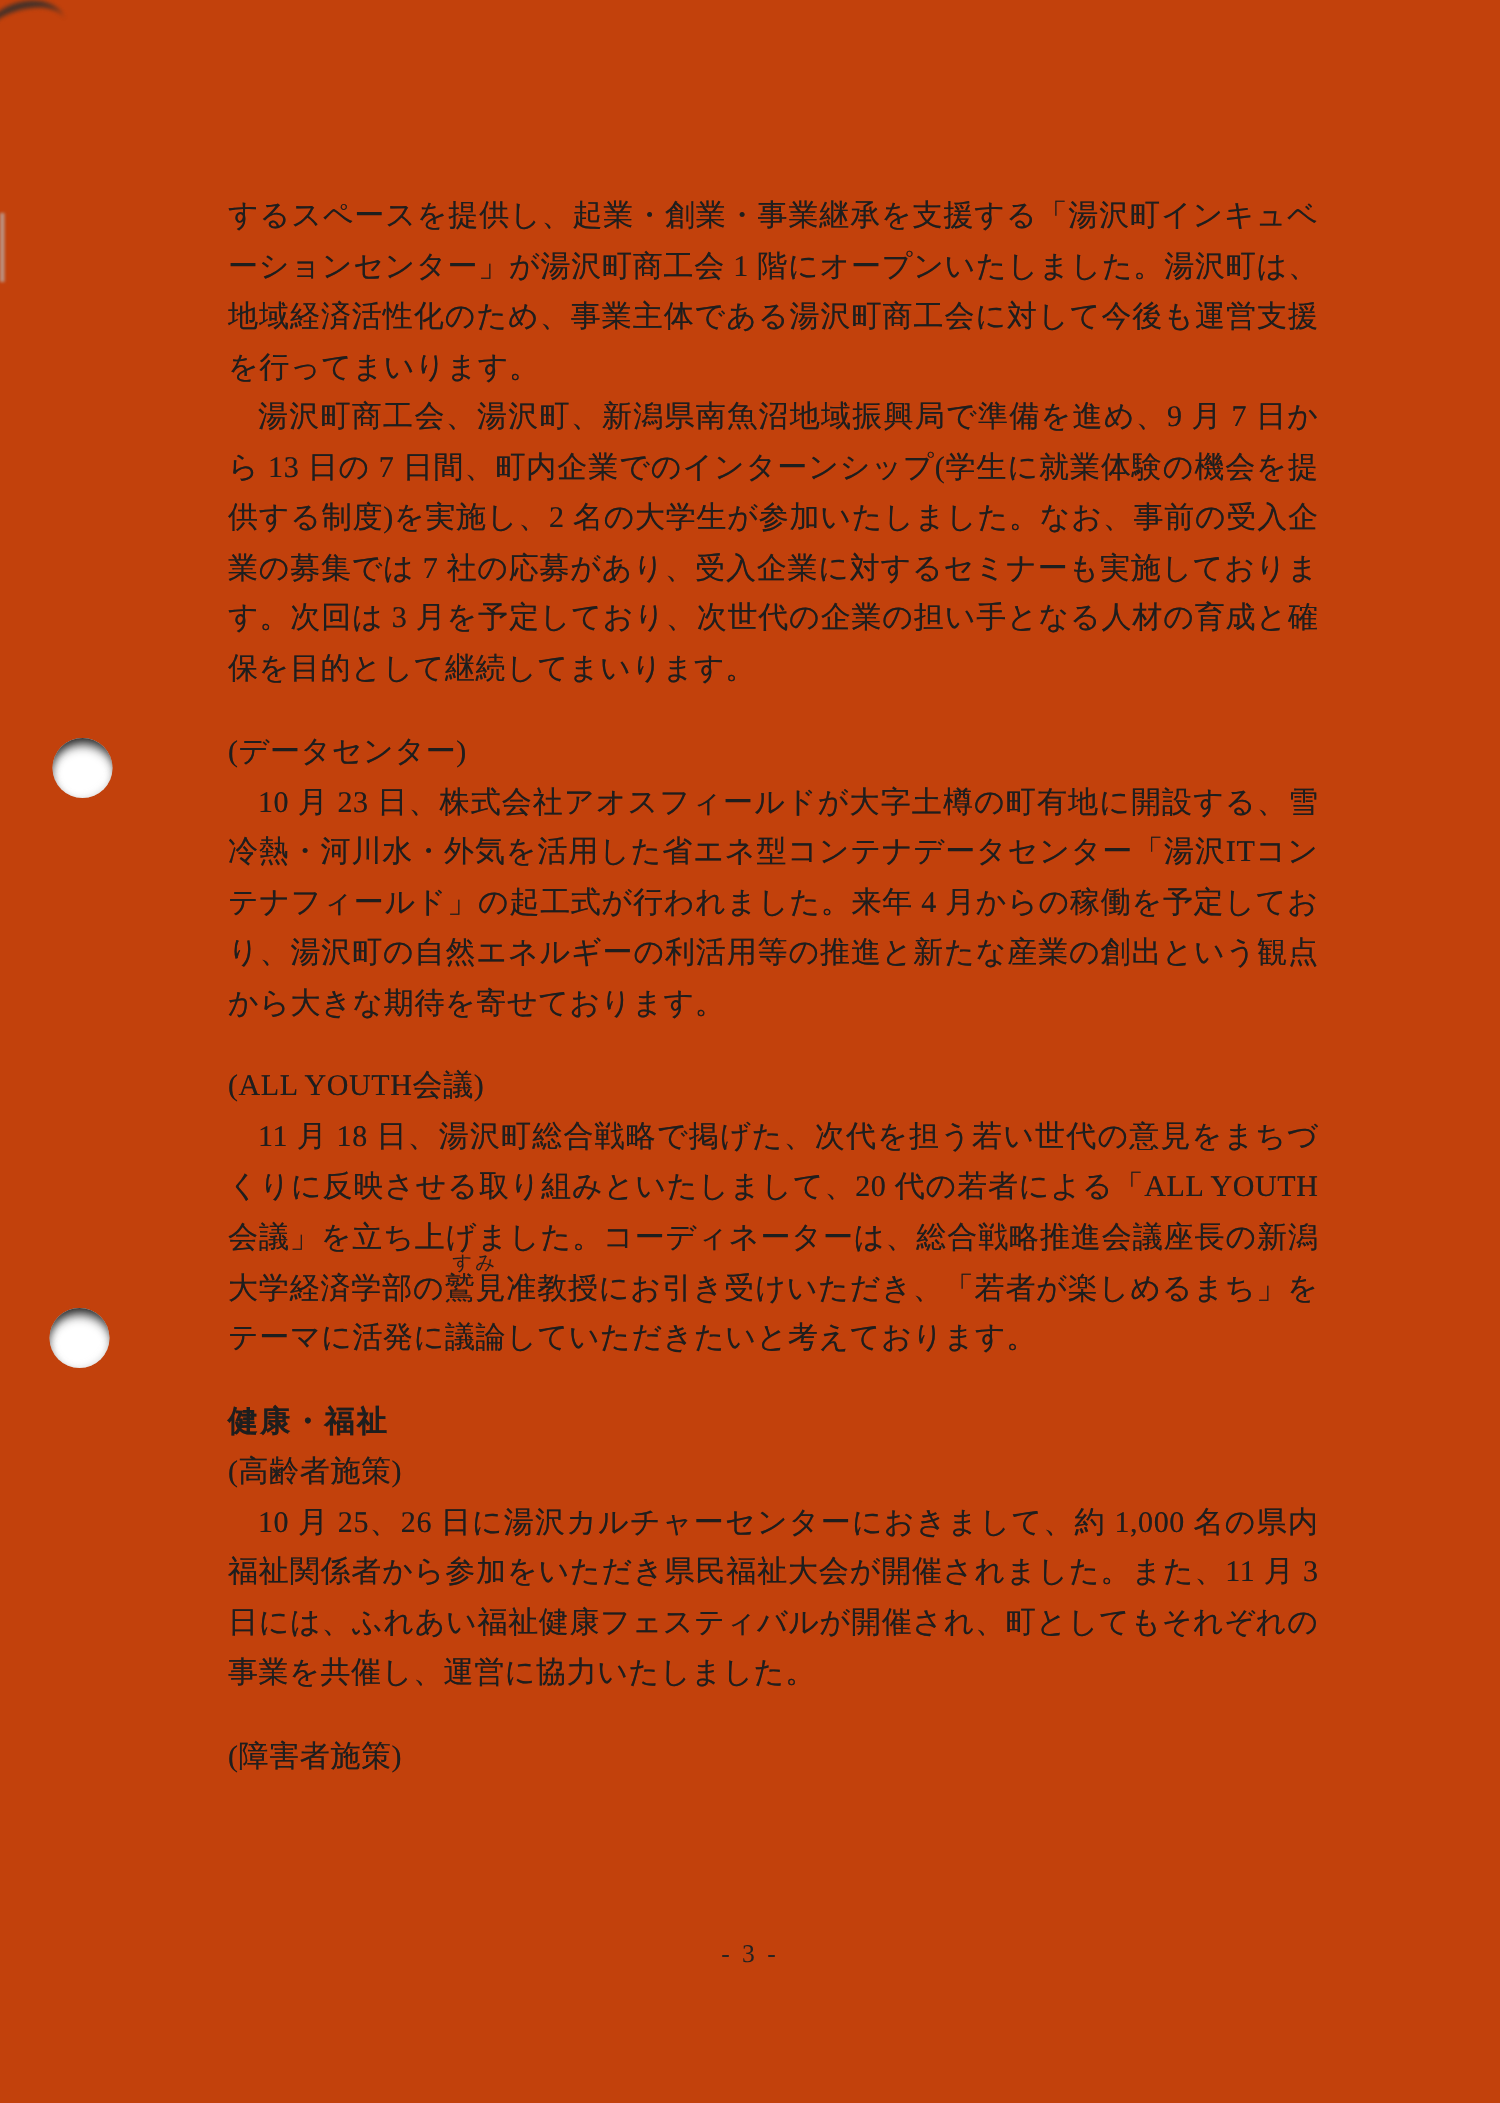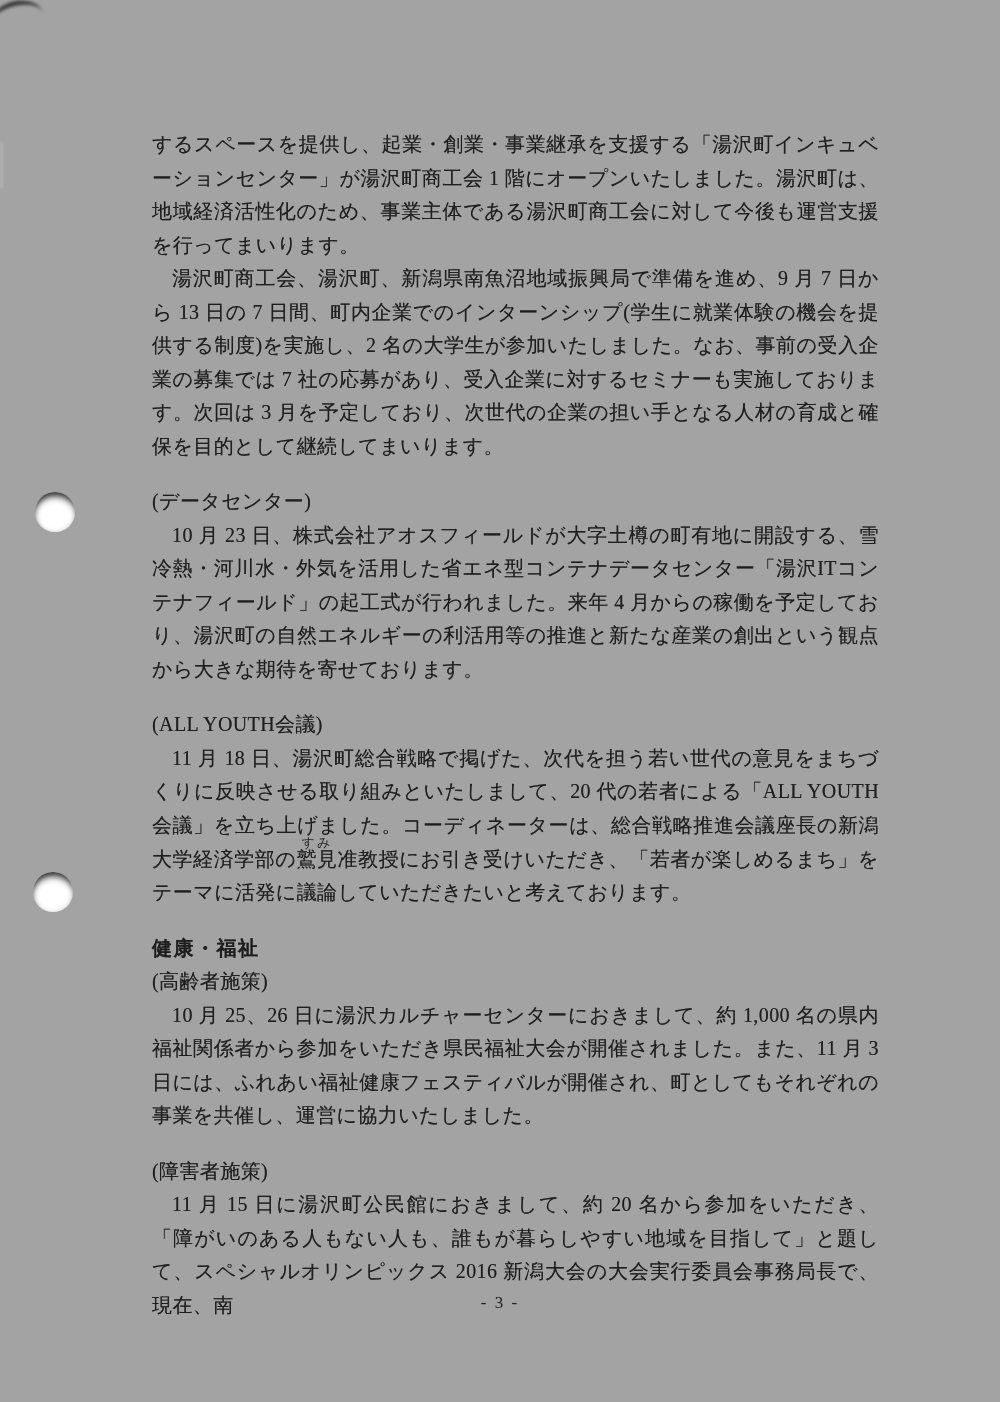--- a/index.html
+++ b/index.html
@@ -10,21 +10,21 @@
     width: 1000px;
     height: 1402px;
     background: #e9e9e9;
     overflow: hidden;
     position: relative;
     font-family: "Liberation Serif", "DejaVu Serif", serif;
   }
   .page {
     position: absolute;
     inset: 0;
-    background: #a3a3a3;
+    background: #c2410c;
     color: #1e1e1e;
     padding-left: 32px;
   }
   
   .smudge-top-left {
     position: absolute;
     left: -10px;
     top: 1px;
     width: 54px;
     height: 32px;
@@ -129,19 +129,18 @@
 
     <div class="heading">(ALL YOUTH会議)</div>
     <p class="para"><span>11 月 18 日、湯沢町総合戦略で掲げた、次代を担う若い世代の意見をまちづくりに反映させる取り組みといたしまして、20 代の若者による「ALL YOUTH会議」を立ち上げました。コーディネーターは、総合戦略推進会議座長の新潟大学経済学部の</span><ruby><span>鷲見</span><rt>すみ</rt></ruby><span>准教授にお引き受けいただき、「若者が楽しめるまち」をテーマに活発に議論していただきたいと考えております。</span></p>
 
     <div class="category-heading">健康・福祉</div>
 
     <div class="heading heading--tight">(高齢者施策)</div>
     <p class="para">10 月 25、26 日に湯沢カルチャーセンターにおきまして、約 1,000 名の県内福祉関係者から参加をいただき県民福祉大会が開催されました。また、11 月 3 日には、ふれあい福祉健康フェスティバルが開催され、町としてもそれぞれの事業を共催し、運営に協力いたしました。</p>
 
     <div class="heading">(障害者施策)</div>
-    <p class="para">11 月 15 日に湯沢町公民館におきまして、約 20 名から参加をいただき、「障がいのある人もない人も、誰もが暮らしやすい地域を目指して」と題して、スペシャルオリンピックス 2016 新潟大会の大会実行委員会事務局長で、現在、南</p>
 
   </div>
 
   <div class="page-number">- 3 -</div>
 
 </div>
 
 </body></html>

